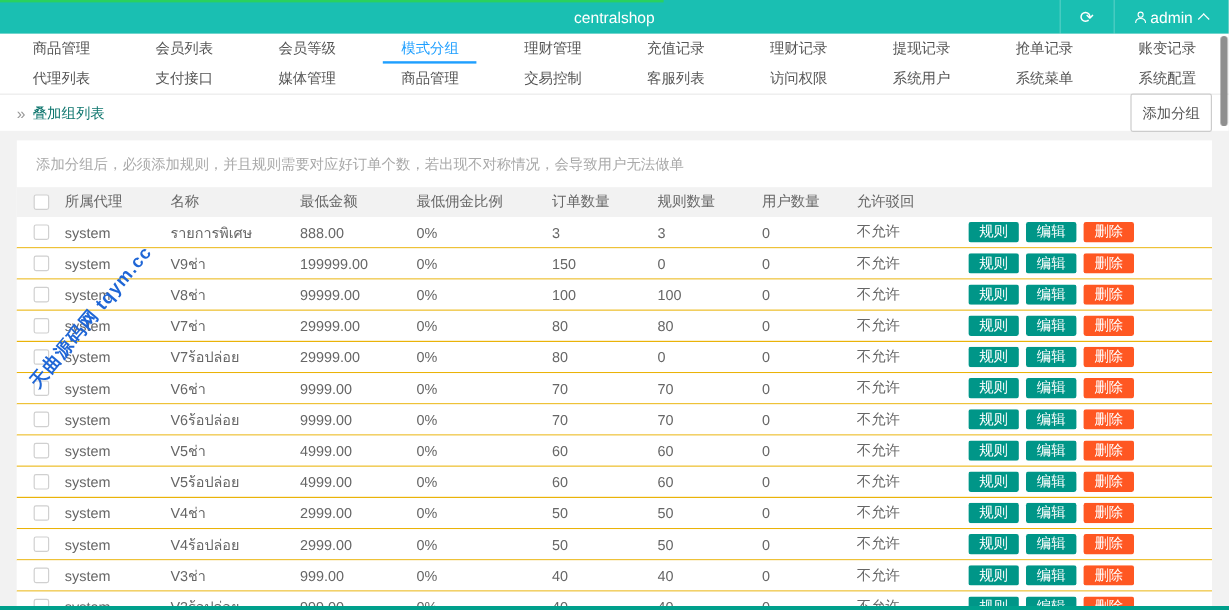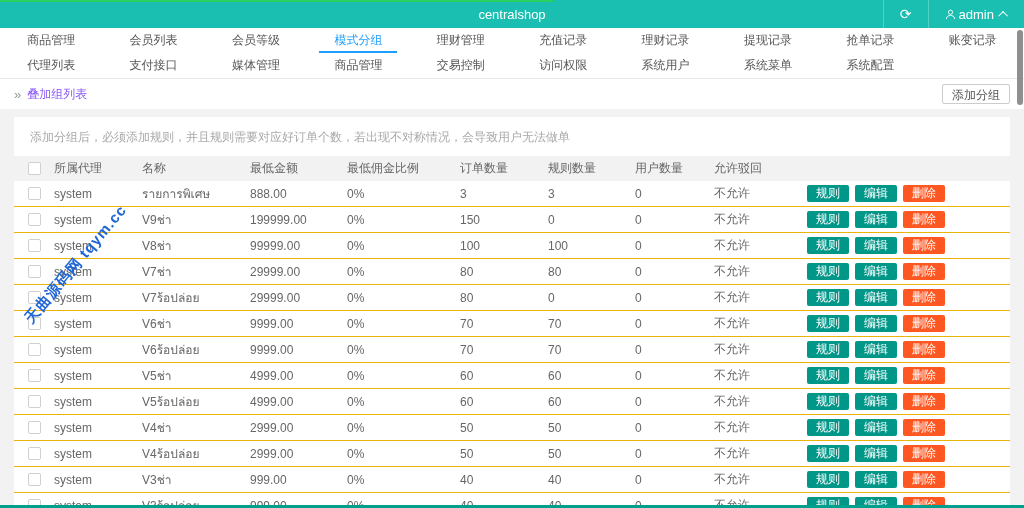--- a/index.html
+++ b/index.html
@@ -22,24 +22,24 @@
   
   .nav { background:#fff; border-bottom:1px solid #e8e8e8; }
   .nav-row { display:grid; grid-template-columns:repeat(10,1fr); height:25px; }
   .nav-item { display:flex; align-items:center; justify-content:center; color:#555; cursor:pointer; position:relative; }
   .nav-item.active { color:#1E9FFF; }
   .nav-item.active::after { content:""; position:absolute; bottom:0; left:12%; width:76%; height:2px; background:#1E9FFF; }
 
   
   .crumb-bar { height:30px; background:#fff; display:flex; align-items:center; padding:0 14px; }
   .crumb-marker { color:#999; margin-right:6px; font-size:13px; }
-  .crumb-title { color:#8b5cf6; font-size:12px; }
+  .crumb-title { color:#0f766e; font-size:12px; }
   .crumb-spacer { flex:1; }
   .add-group-btn { background:#fff; border:1px solid #ccc; border-radius:2px; color:#555;
-    font-size:12px; padding:2px 9px; height:20px; cursor:pointer; }
+    font-size:12px; padding:2px 9px; height:32px; cursor:pointer; }
 
   
   .card { margin:8px 14px 0 14px; background:#fff; min-height:400px; position:relative; }
   .hint { color:#a9a9a9; padding:12px 16px 10px 16px; }
   .grid-row { display:grid; grid-template-columns:40px 88px 108px 97px 113px 88px 87px 79px 93px 1fr;
     align-items:center; height:26px; }
   .thead { background:#f2f2f2; height:25px; color:#666; }
   .tbody .grid-row { border-bottom:1px solid #eab308; background:#fff; }
   .cell { padding-right:6px; overflow:hidden; white-space:nowrap; }
   .cb-cell { display:flex; justify-content:center; }
@@ -88,20 +88,21 @@
       <div class="nav-item">提现记录</div>
       <div class="nav-item">抢单记录</div>
       <div class="nav-item">账变记录</div>
     </div>
   <div class="nav-row">
       <div class="nav-item">代理列表</div>
       <div class="nav-item">支付接口</div>
       <div class="nav-item">媒体管理</div>
       <div class="nav-item">商品管理</div>
       <div class="nav-item">交易控制</div>
+      <div class="nav-item">客服列表</div>
       <div class="nav-item">访问权限</div>
       <div class="nav-item">系统用户</div>
       <div class="nav-item">系统菜单</div>
       <div class="nav-item">系统配置</div>
     </div>
 </div>
 
 <div class="crumb-bar">
   <span class="crumb-marker">»</span>
   <span class="crumb-title">叠加组列表</span>

